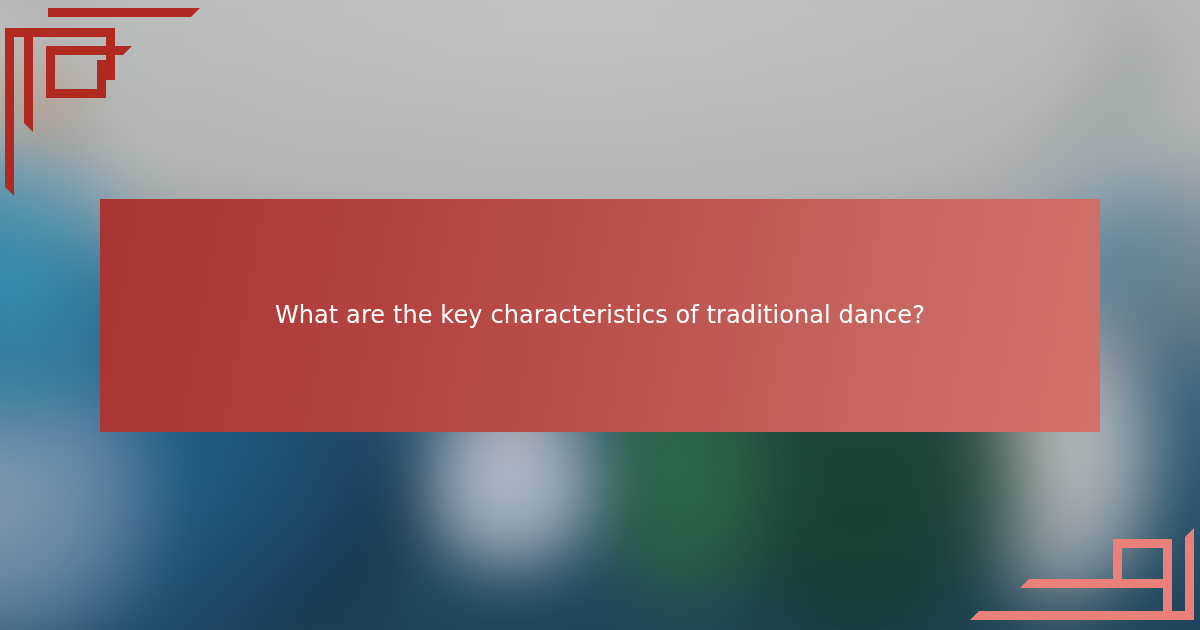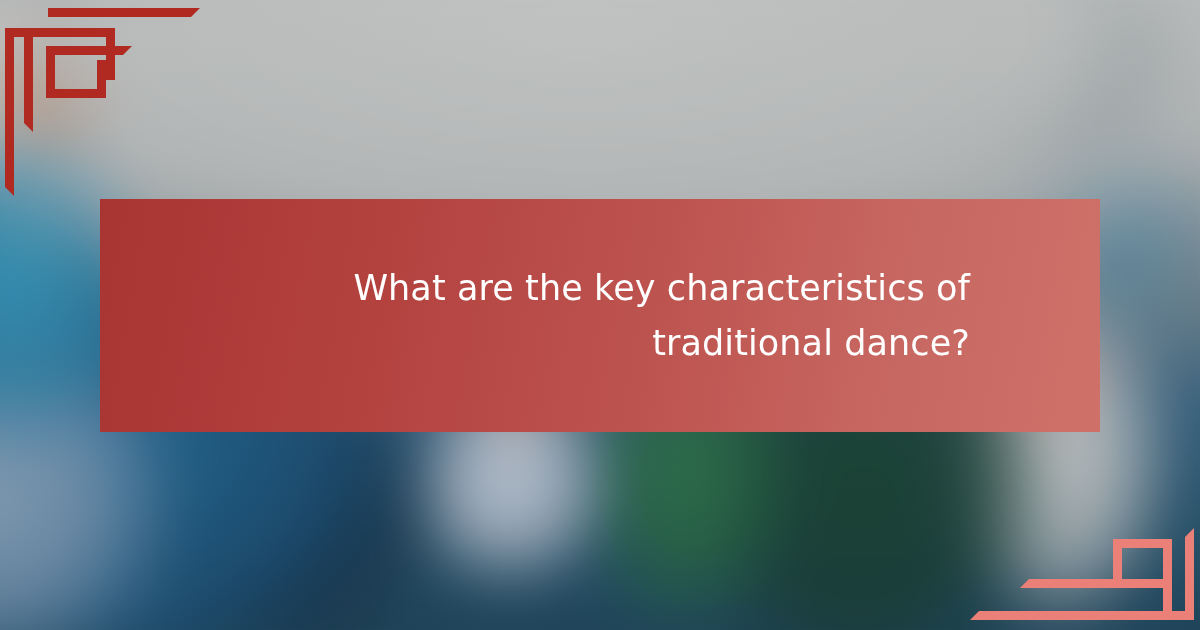--- a/index.html
+++ b/index.html
@@ -92,24 +92,24 @@
     width:1000px; height:233px;
     background:linear-gradient(100deg, #a93533 0%, #b2403d 25%, #bd534f 55%, #c86862 80%, #cf7069 100%);
     display:flex;
     align-items:center;
     justify-content:center;
   }
 
   #question-text {
     color:#ffffff;
     font-family:"DejaVu Sans", sans-serif;
-    font-size:35px;
+    font-size:24px;
     font-weight:400;
     line-height:1.55;
-    text-align:right;
+    text-align:left;
     letter-spacing:.1px;
     max-width:800px;
     padding:0 30px;
   }
 </style>
 </head>
 <body>
 
 <div id="stage">
 

